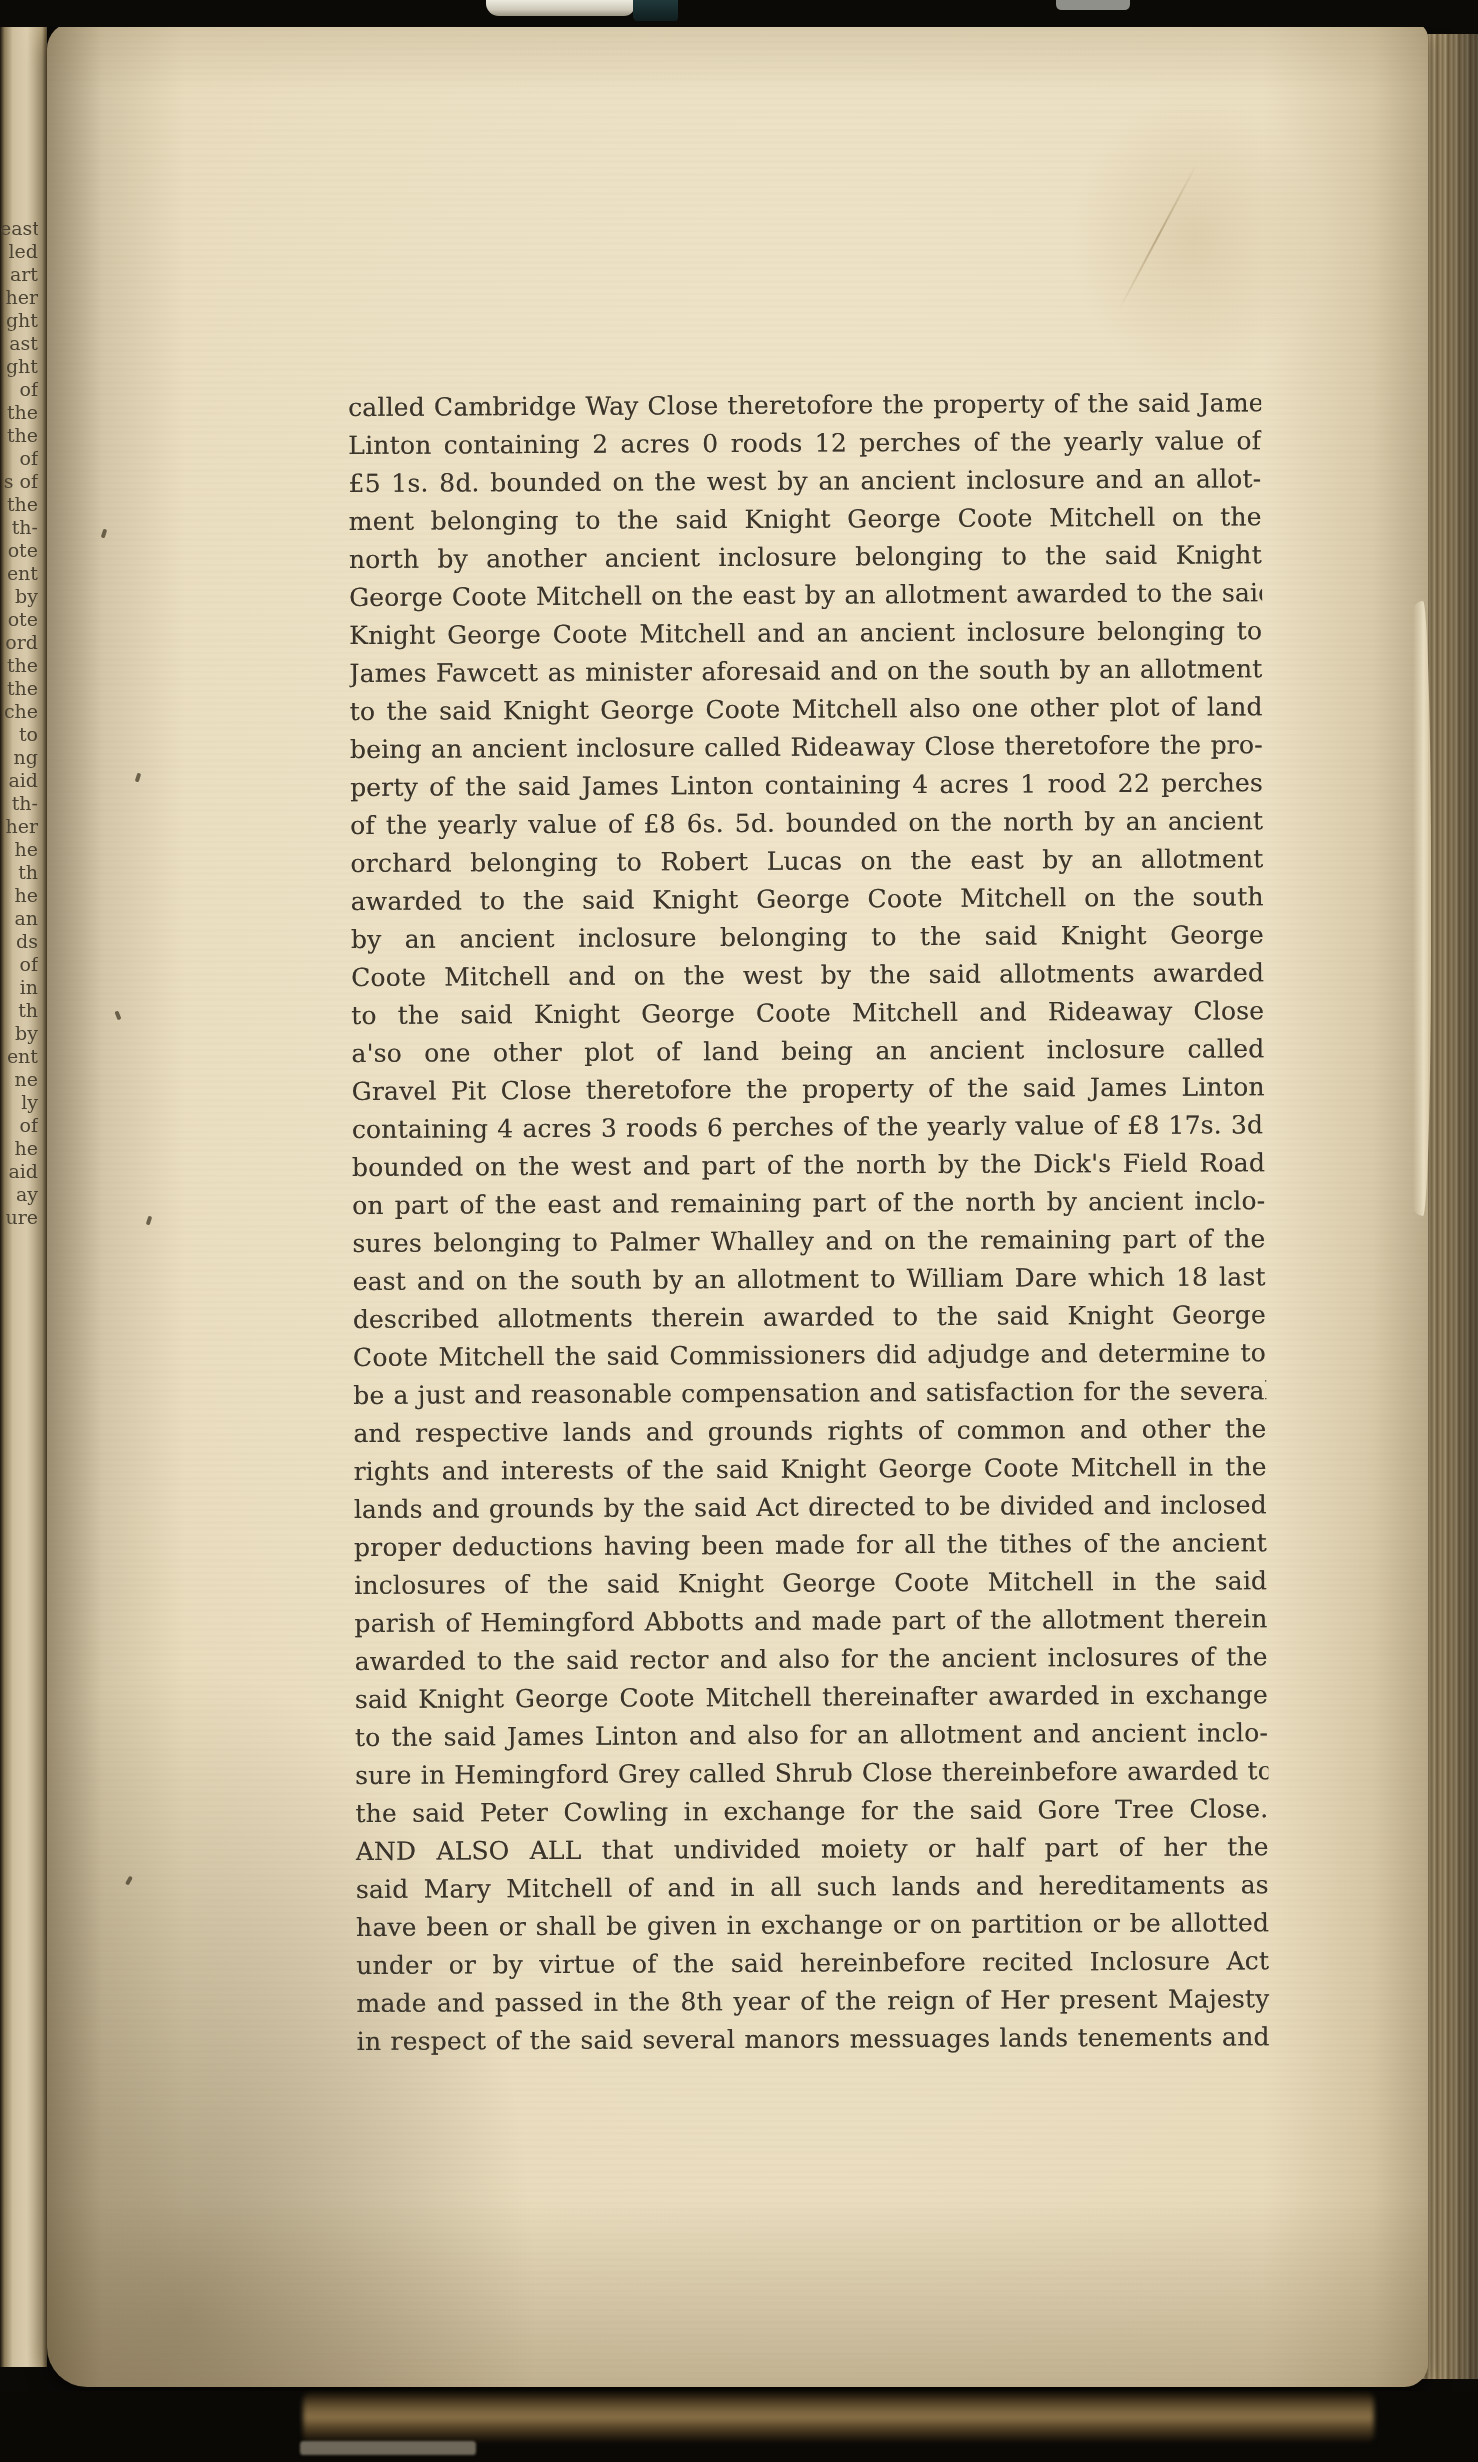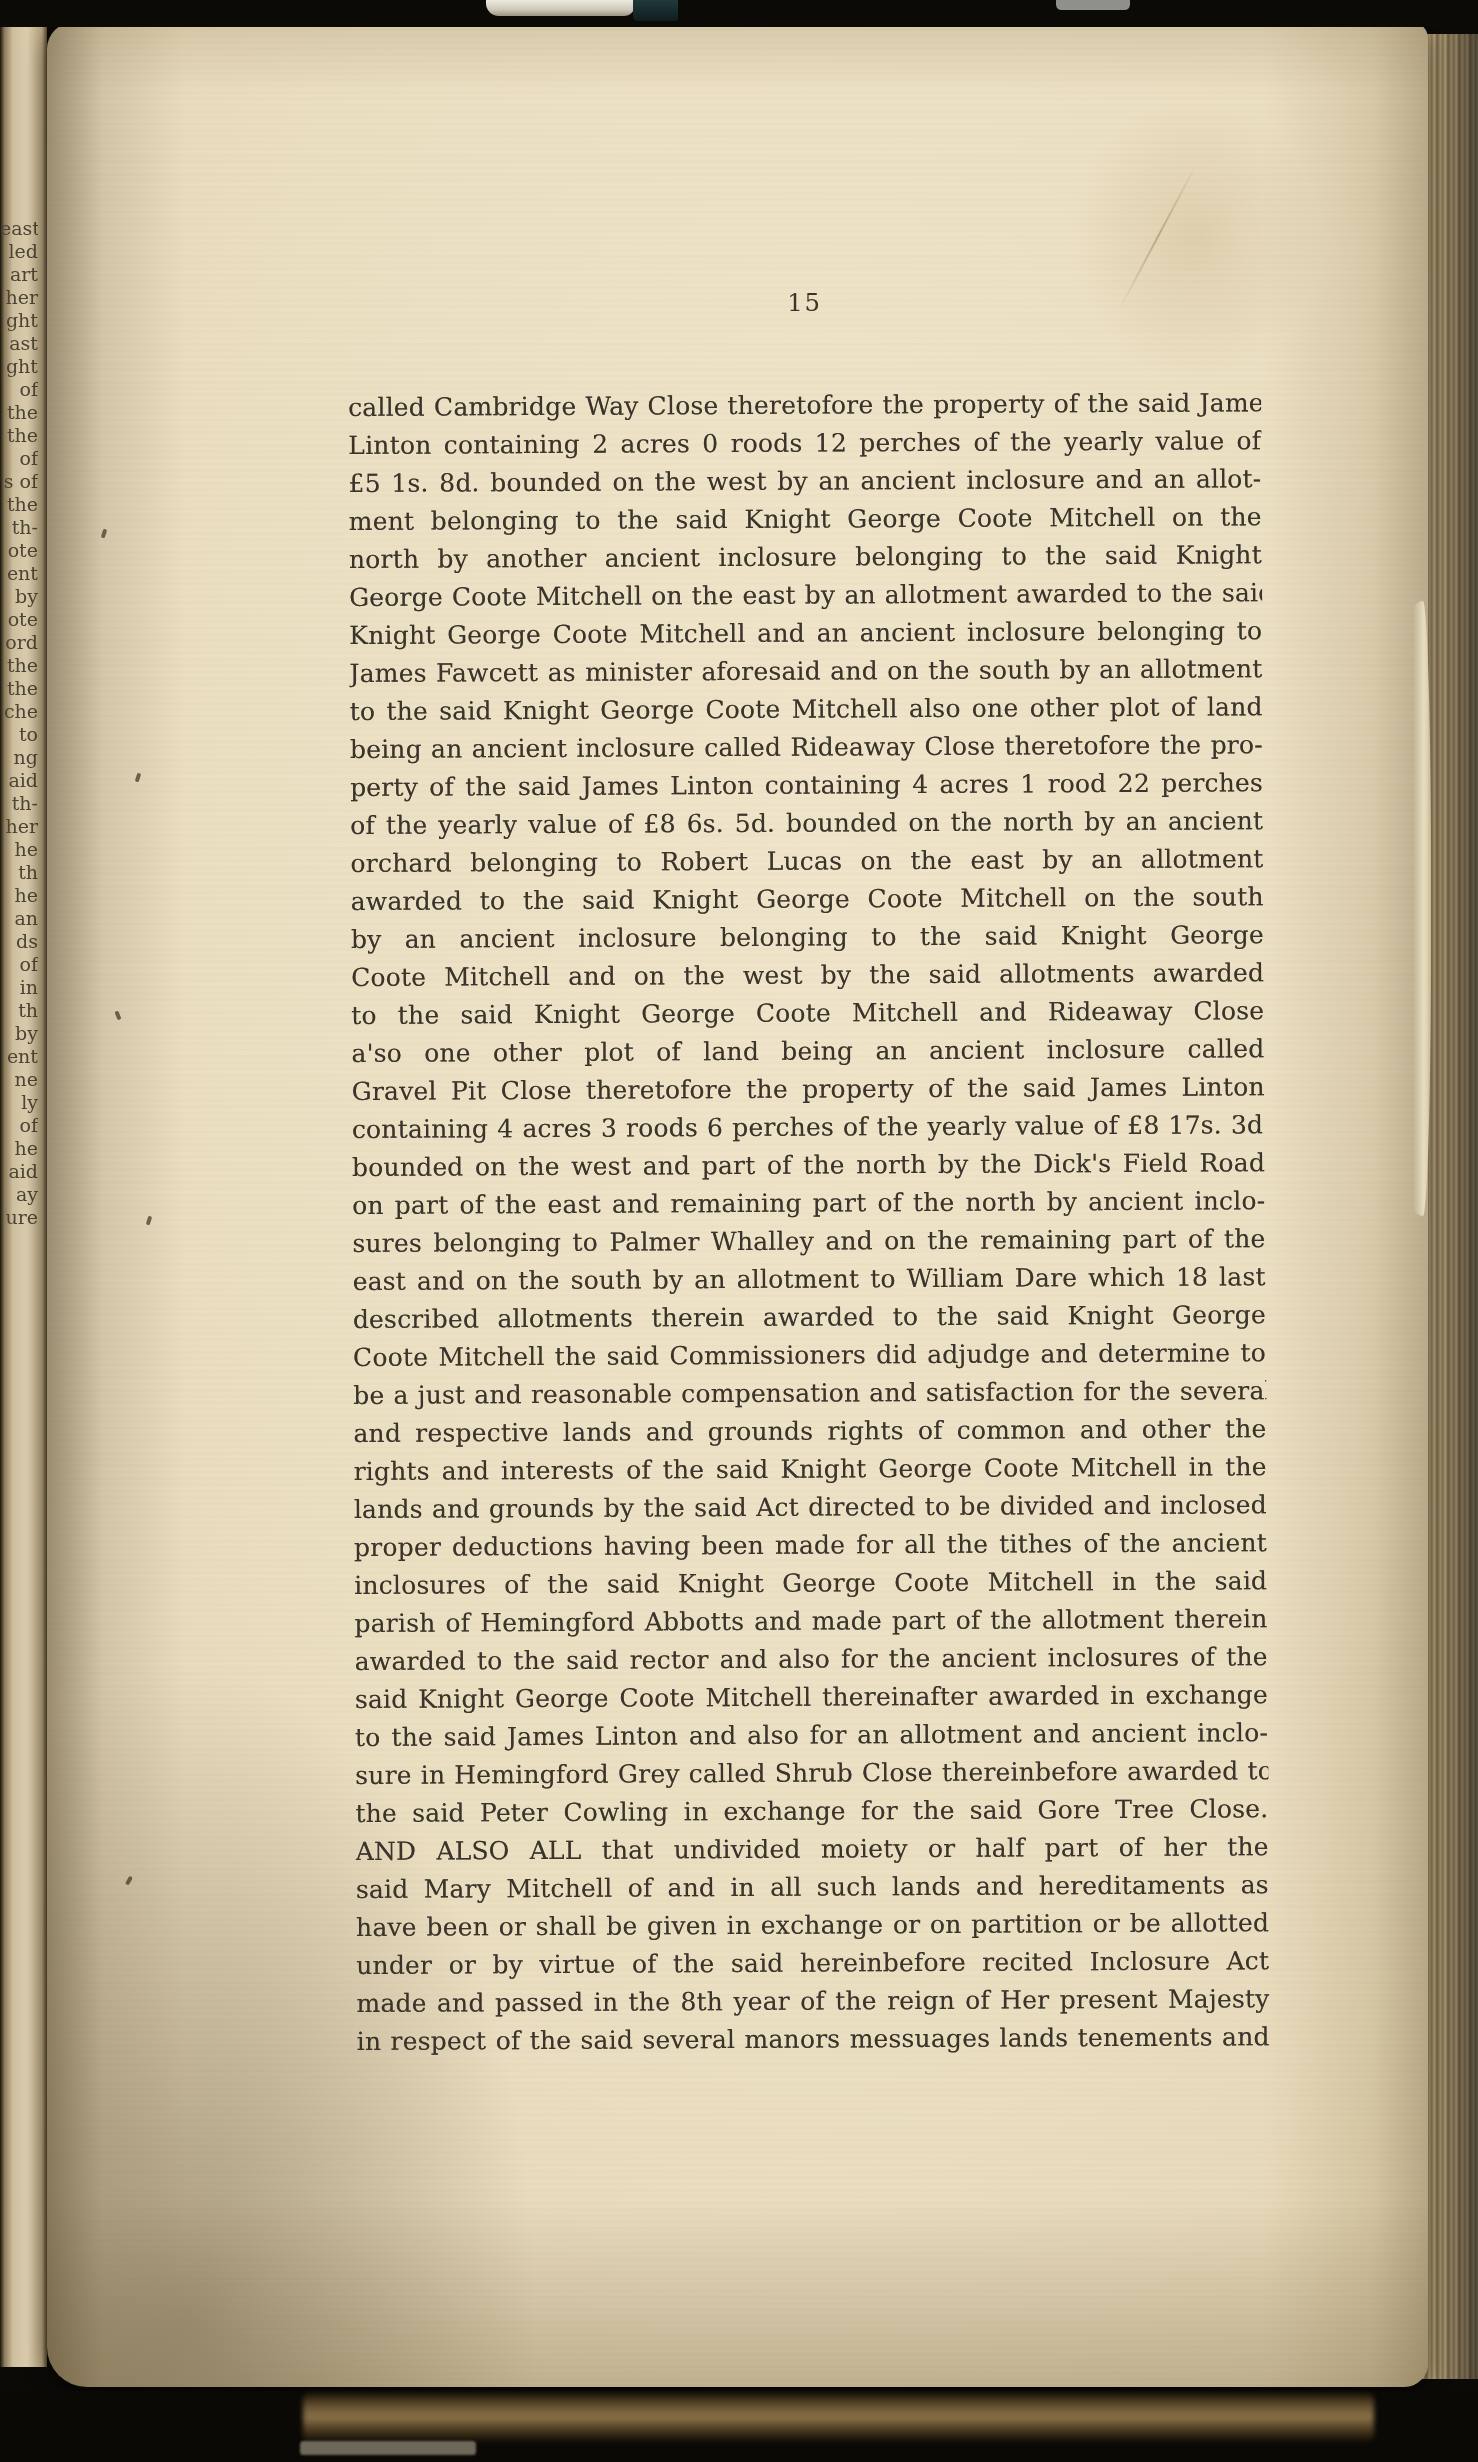--- a/index.html
+++ b/index.html
@@ -208,21 +208,20 @@
     <div class="paper-grain"></div>
     <div class="stain"></div>
     <div class="scratch-mark"></div>
     <div class="torn-edge"></div>
     <div class="ink-speck speck-1"></div>
     <div class="ink-speck speck-2"></div>
     <div class="ink-speck speck-3"></div>
     <div class="ink-speck speck-4"></div>
     <div class="ink-speck speck-5"></div>
 
-    <div class="page-number">15</div>
 
     <div class="text-block">
 
     <div class="text-line">called Cambridge Way Close theretofore the property of the said James</div>
         <div class="text-line">Linton containing 2 acres 0 roods 12 perches of the yearly value of</div>
         <div class="text-line">£5 1s. 8d. bounded on the west by an ancient inclosure and an allot-</div>
         <div class="text-line">ment belonging to the said Knight George Coote Mitchell on the</div>
         <div class="text-line">north by another ancient inclosure belonging to the said Knight</div>
         <div class="text-line">George Coote Mitchell on the east by an allotment awarded to the said</div>
         <div class="text-line">Knight George Coote Mitchell and an ancient inclosure belonging to</div>

